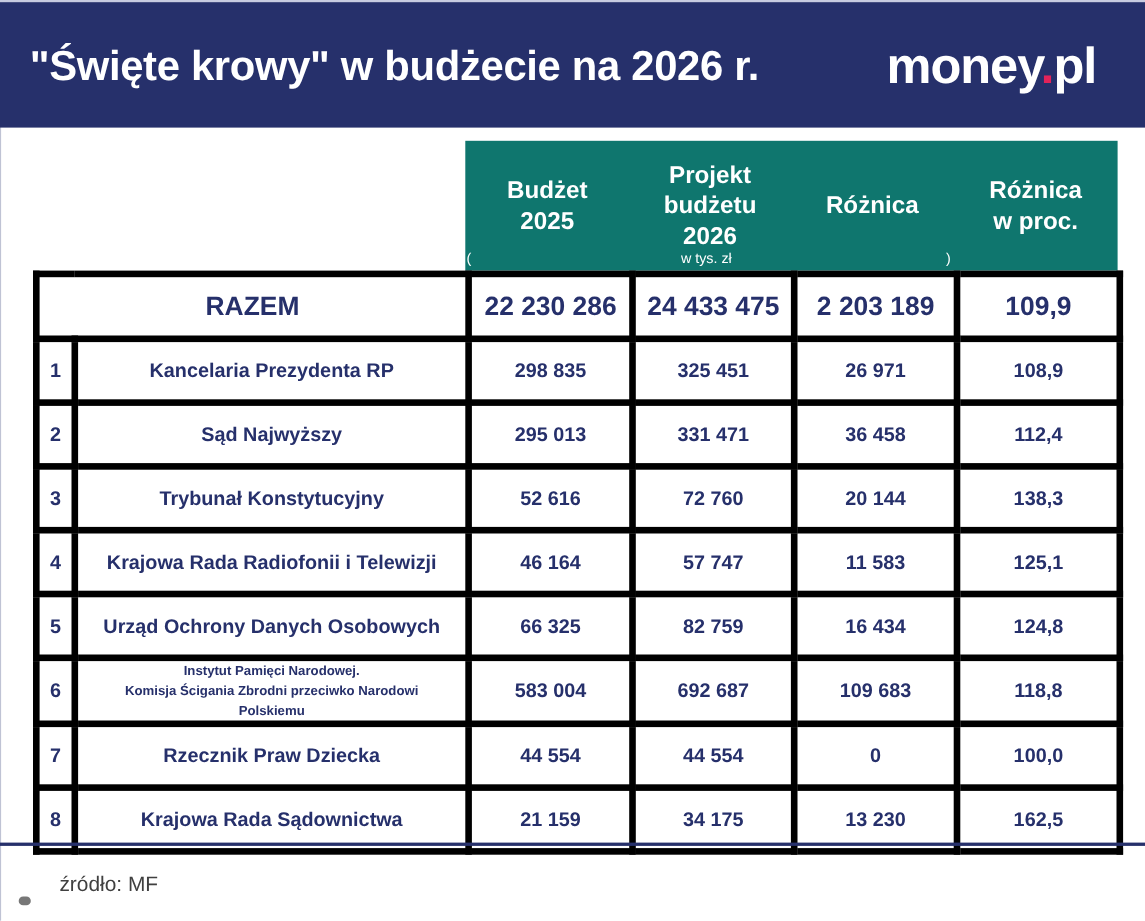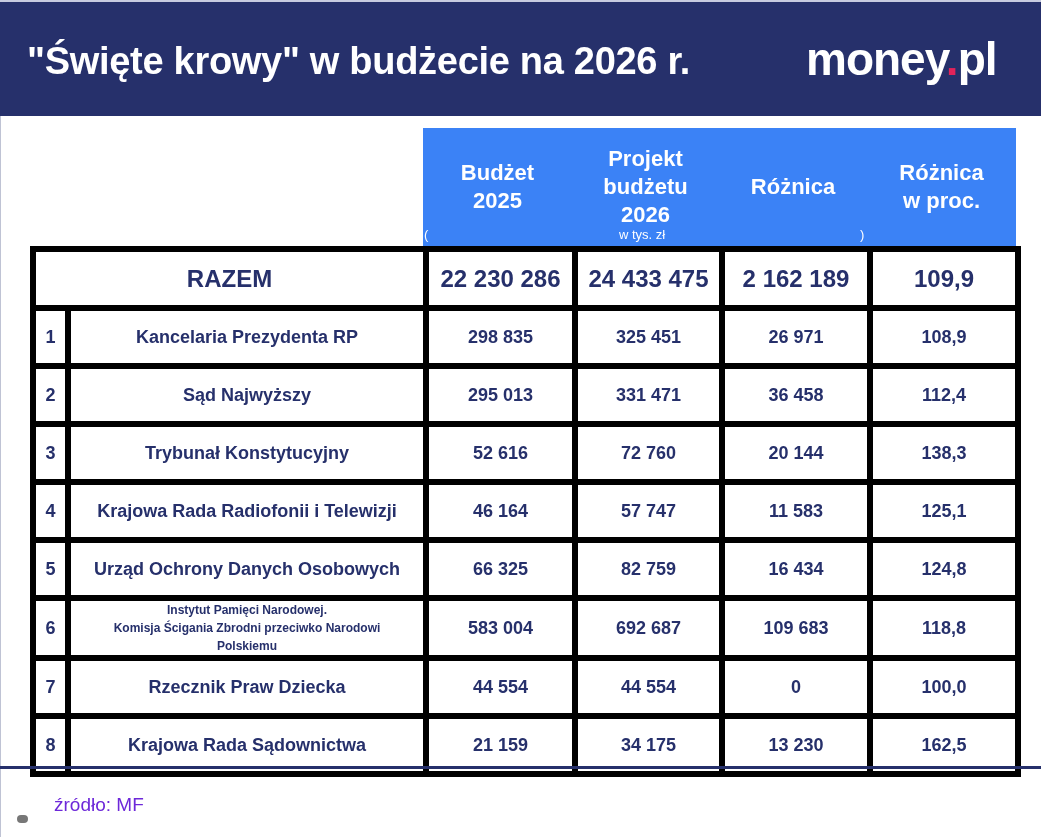--- a/index.html
+++ b/index.html
@@ -8,39 +8,39 @@
   .frame-left { position:absolute; left:0; top:0; width:1px; height:837px; background:#bfc3d4; }
   .header { position:absolute; left:0; top:0; width:1041px; height:116px; background:#26306b;
             border-top:2px solid #c7cbe0; box-sizing:border-box; }
   .title { position:absolute; left:27px; top:38px; font-size:38px; font-weight:bold; color:#ffffff;
            letter-spacing:-0.3px; white-space:nowrap; }
   .logo { position:absolute; left:806px; top:30px; font-size:46px; font-weight:bold; color:#ffffff;
           letter-spacing:-1px; white-space:nowrap; }
   .logo .dot { color:#e2235a; }
   .logo .pl { font-weight:bold; }
 
-  .col-head { position:absolute; left:423px; top:128px; width:593px; height:118px; background:#3b82f6; }
+  .col-head { position:absolute; left:423px; top:128px; width:593px; height:118px; background:#0f766e; }
   .col-head .h { position:absolute; top:0; height:118px; display:flex; align-items:center; justify-content:center;
                  text-align:center; color:#ffffff; font-weight:bold; font-size:22px; line-height:28px; }
   .col-head .unit { position:absolute; left:0; right:0; bottom:4px; color:#ffffff; font-size:13px; }
   .unit .lp { position:absolute; left:1px; bottom:0; }
   .unit .rp { position:absolute; left:437px; bottom:0; }
   .unit .txt { position:absolute; left:196px; bottom:0; }
 
   table.grid { position:absolute; left:30px; top:246px; border-collapse:collapse; table-layout:fixed; }
   table.grid td { border:6px solid #000000; text-align:center; font-weight:bold; color:#26306b; padding:0; }
   td.num { font-size:18px; }
   td.idx { font-size:18px; }
   td.name { font-size:18px; }
   td.name.small { font-size:12px; line-height:18px; font-weight:bold; }
   tr.total td { font-size:24px; height:53px; }
   tr.row td { height:52px; }
 
   .footer-line { position:absolute; left:0; top:766px; width:1041px; height:3px; background:#26306b; }
-  .source { position:absolute; left:54px; top:794px; font-size:19px; color:#6d28d9; }
+  .source { position:absolute; left:54px; top:794px; font-size:19px; color:#404040; }
   .bullet { position:absolute; left:17px; top:815px; width:11px; height:8px; border-radius:4px; background:#777; }
 </style>
 </head>
 <body>
 
 <div class="frame-left"></div>
 
 <div class="header">
   <div class="title">"Święte krowy" w budżecie na 2026 r.</div>
   <div class="logo"><span>money</span><span class="dot">.</span><span class="pl">pl</span></div>
@@ -69,21 +69,21 @@
       <col style="width:149px">
       <col style="width:147px">
       <col style="width:148px">
       <col style="width:148px">
   </colgroup>
   <tbody>
       <tr class="total">
     <td colspan="2">RAZEM</td>
     <td>22 230 286</td>
     <td>24 433 475</td>
-    <td>2 162 189</td>
+    <td>2 203 189</td>
     <td>109,9</td>
   </tr>
   <tr class="row">
     <td class="idx">1</td>
     <td class="name">Kancelaria Prezydenta RP</td>
     <td class="num">298 835</td>
     <td class="num">325 451</td>
     <td class="num">26 971</td>
     <td class="num">108,9</td>
   </tr>

